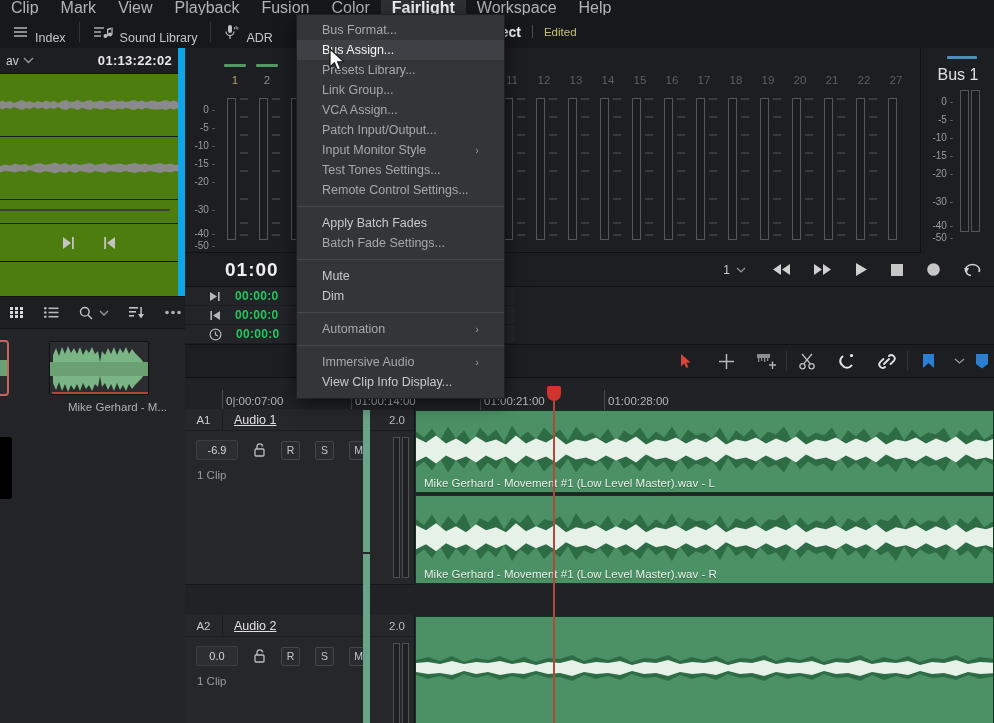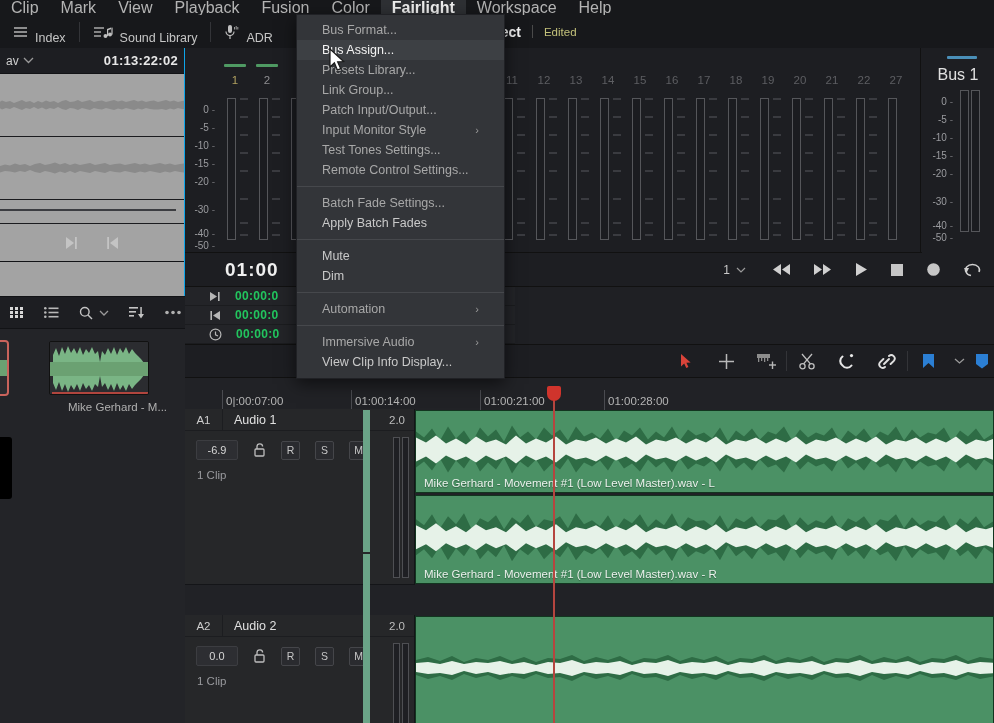--- a/index.html
+++ b/index.html
@@ -39,21 +39,21 @@
   .proj-title .name { font-size:14px; font-weight:bold; color:#f2f2f2; }
   .proj-title .bar { width:1px; height:13px; background:#4a4a4a; }
   .proj-title .edited { font-size:11.5px; color:#c3c17a; }
 
   
   .body { position:absolute; top:48px; left:0; width:994px; height:675px; }
 
   
   .mediapanel {
     position:absolute; left:0; top:0; width:185px; height:675px;
-    background:#a3a3a3; border-right:1px solid #0ea5e9;
+    background:#4d7c0f; border-right:7px solid #0ea5e9;
   }
   .mp-head {
     height:26px; background:#1d1e22; border-bottom:1px solid #121316;
     display:flex; align-items:center; padding:0 6px; gap:4px;
   }
   .mp-head .nm { font-size:12px; color:#cfcfcf; }
   .mp-head .tc { margin-left:auto; font-size:13px; color:#e8e8e8; font-weight:bold; letter-spacing:.3px; }
   .wavebox { height:63px; border-bottom:1px solid #1a1b1e; position:relative; overflow:hidden; }
   .wave-gray {
     position:absolute; left:-10px; right:0; top:50%; transform:translateY(-50%);
@@ -140,21 +140,21 @@
   
   .timeline { position:absolute; left:185px; top:330px; width:809px; height:345px; background:#212226; }
   .ruler { position:absolute; top:8px; left:0; width:809px; height:28px; background:#212226; border-bottom:1px solid #141518;}
   .ruler .tick { position:absolute; top:4px; width:1px; height:20px; background:#4a4b50;}
   .ruler .tlbl { position:absolute; top:9px; font-size:11.5px; color:#b4b4b4; white-space:nowrap;}
 
   .trackhead { position:absolute; left:0; width:230px; background:#262729; border-right:1px solid #141518; border-bottom:1px solid #141518;}
   .th-top { height:22px; display:flex; align-items:center; border-bottom:1px solid #1c1d20; }
   .th-top .idx { width:37px; text-align:center; font-size:11.5px; color:#cdcdcd;}
   .th-top .vdivs { width:1px; height:22px; background:#1c1d20; }
-  .th-top .nm { padding-left:11px; font-size:12.5px; color:#e0e0e0;}
+  .th-top .nm { padding-left:11px; font-size:12.5px; color:#e0e0e0;text-decoration:underline;}
   .th-top .ch { margin-left:auto; padding-right:9px; font-size:11.5px; color:#bdbdbd;}
   .th-ctrls { display:flex; align-items:center; gap:15px; padding:9px 0 0 11px;}
   .fader { width:42px; height:20px; background:#2d2e32; border:1px solid #3c3d41; border-radius:2px; display:flex; align-items:center; justify-content:center; font-size:11px; color:#d6d6d6;}
   .rsm { width:19px; height:19px; background:#2a2b2f; border:1px solid #45464a; border-radius:2px; display:flex;align-items:center;justify-content:center; font-size:10.5px; color:#c6c6c6;}
   .clipcount { padding-left:12px; margin-top:9px; font-size:11.5px; color:#9a9b9f;}
   .th-meter { position:absolute; right:5px; top:28px; width:16px; bottom:6px; display:flex; gap:2px;}
   .th-meter i { flex:1; border:1px solid #4e4f53; background:#1e1f23; display:block;}
 
   .trackarea { position:absolute; left:230px; width:579px; }
   .clip { position:absolute; background:#4b9165; border:1px solid #12351f; overflow:hidden;}
@@ -960,30 +960,31 @@
       </div>
     </div>
 
   </div>
 
   <div class="dropdown">
     <div class="dd-item">Bus Format...</div>
     <div class="dd-item hl">Bus Assign...</div>
     <div class="dd-item">Presets Library...</div>
     <div class="dd-item">Link Group...</div>
+    <div class="dd-item">VCA Assign...</div>
     <div class="dd-item">Patch Input/Output...</div>
     <div class="dd-item">
       <span>Input Monitor Style</span>
       <span class="arrow">›</span>
     </div>
     <div class="dd-item">Test Tones Settings...</div>
     <div class="dd-item">Remote Control Settings...</div>
     <div class="dd-sep"></div>
+    <div class="dd-item bright">Apply Batch Fades</div>
     <div class="dd-item">Batch Fade Settings...</div>
-    <div class="dd-item bright">Apply Batch Fades</div>
     <div class="dd-sep"></div>
     <div class="dd-item bright">Mute</div>
     <div class="dd-item bright">Dim</div>
     <div class="dd-sep"></div>
     <div class="dd-item">
       <span>Automation</span>
       <span class="arrow">›</span>
     </div>
     <div class="dd-sep"></div>
     <div class="dd-item">

